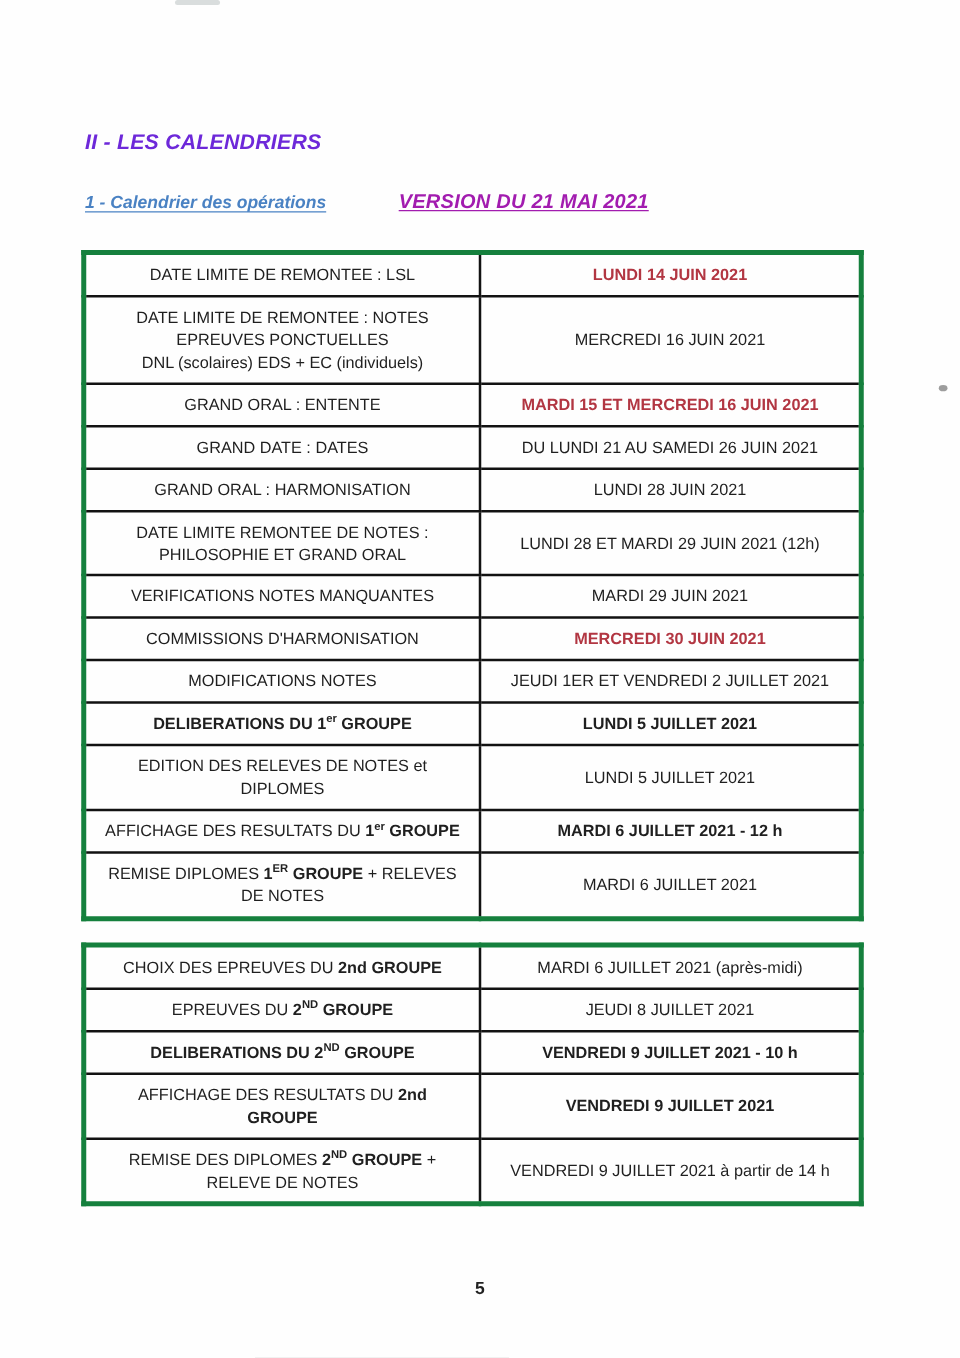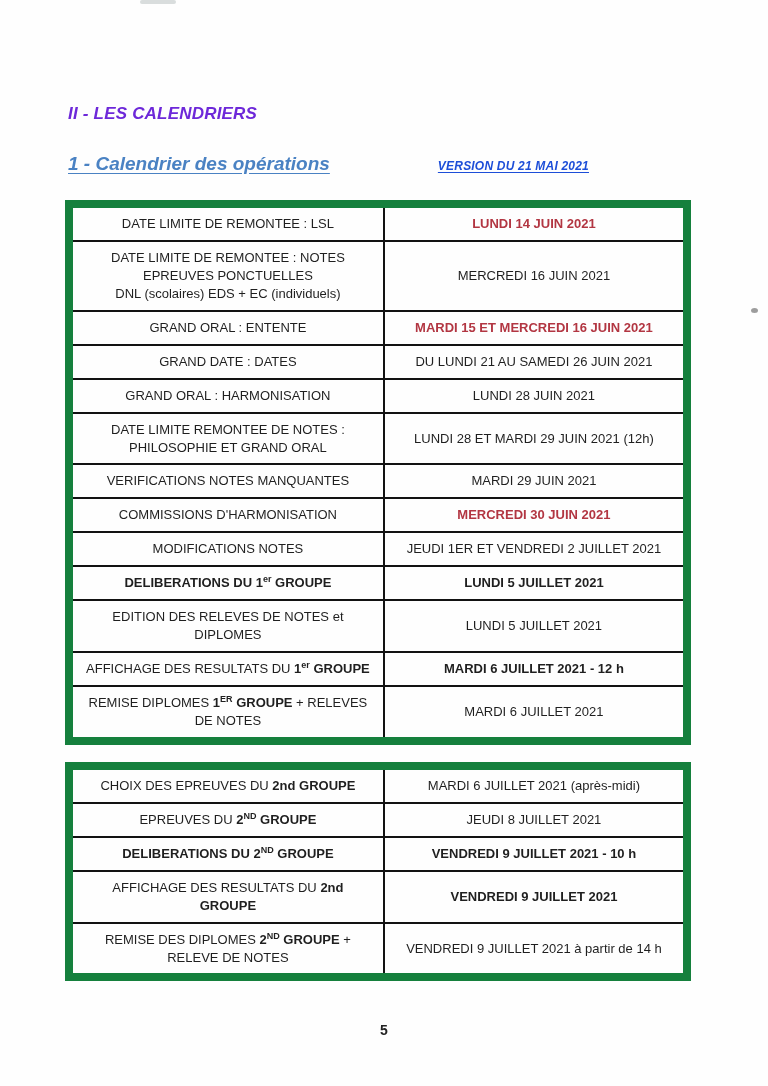--- a/index.html
+++ b/index.html
@@ -17,43 +17,43 @@
     font-size:17px;font-weight:bold;
     color:#6d28d9;
     letter-spacing:.2px;
     font-style:italic;
   }
   .subtitle-row{
     position:absolute;left:68px;top:153px;width:640px;
     display:flex;align-items:baseline;
   }
   .subtitle{
-    font-size:19px;font-weight:bold;font-style:italic;
+    font-size:14px;font-weight:bold;font-style:italic;
     color:#4a82c3;
     text-decoration:underline;
     text-underline-offset:3px;
   }
   .version{
-    margin-left:108px;
-    font-size:12px;font-style:italic;font-weight:bold;
-    color:#1d4ed8;
+    margin-left:58px;
+    font-size:16px;font-style:italic;font-weight:bold;
+    color:#a21caf;
     text-decoration:underline;
     text-underline-offset:2px;
     letter-spacing:.2px;
   }
   .tables-wrap{
     position:absolute;left:65px;top:200px;width:626px;
   }
   table.cal{
     width:100%;
     border-collapse:collapse;
     table-layout:fixed;
   }
   table.cal + table.cal{margin-top:17px;}
-  table.cal{border:8px solid #15803d;}
+  table.cal{border:4px solid #15803d;}
   table.cal td{
     border:2px solid #121212;
     text-align:center;
     vertical-align:middle;
     font-size:13px;
     line-height:1.38;
     padding:7px 6px;
   }
   td.task{width:51%;white-space:pre-line;}
   td.date{width:49%;}

